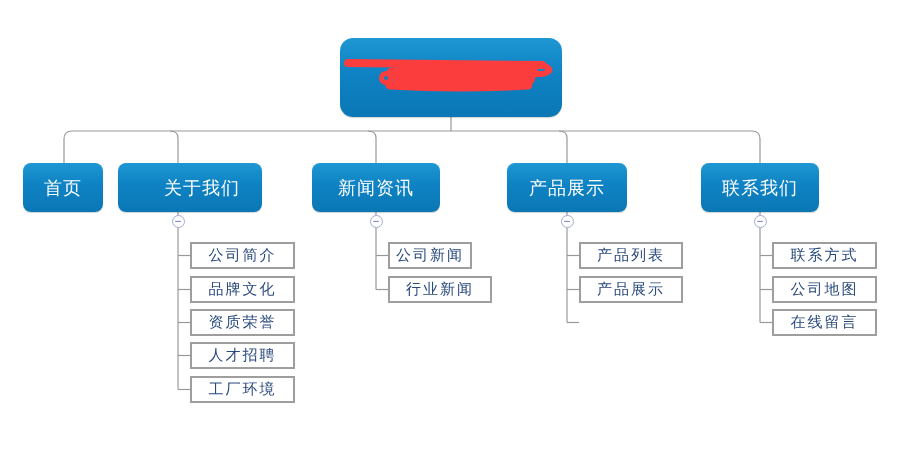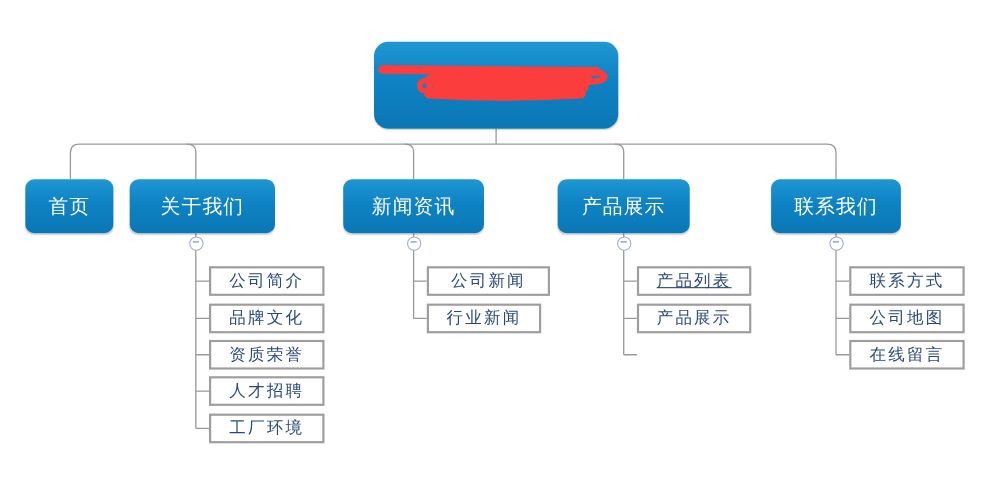--- a/index.html
+++ b/index.html
@@ -8,21 +8,21 @@
   .wires{position:absolute;left:0;top:0;width:912px;height:453px;pointer-events:none;}
 
   
   .bnode{position:absolute;border-radius:8px;
          background:linear-gradient(180deg,#1e97d3 0%,#0e82c3 45%,#0b77b5 100%);
          color:#fff;display:flex;align-items:center;justify-content:center;
          font-size:18px;letter-spacing:1px;box-shadow:0 1px 1px rgba(0,0,0,.18);}
   .root{left:340px;top:38px;width:222px;height:79px;border-radius:13px;}
   .n1{top:163px;height:49px;}
   .n-home{left:23px;width:80px;}
-  .n-about{left:118px;width:132px;}
+  .n-about{left:118px;width:120px;padding-left:24px;}
   .n-news{left:312px;width:128px;}
   .n-products{left:507px;width:120px;}
   .n-contact{left:701px;width:118px;}
 
   
   .leaf{position:absolute;height:27px;box-sizing:border-box;background:#ffffff;
         border:2px solid #9e9e9e;display:flex;align-items:center;justify-content:center;
         color:#29497c;font-family:"Liberation Serif",serif;font-size:15px;letter-spacing:2px;}
 
   
@@ -124,28 +124,28 @@
   <div class="leaf" style="left:190px;top:309px;width:105px;">
     <span>资质荣誉</span>
   </div>
   <div class="leaf" style="left:190px;top:342px;width:105px;">
     <span>人才招聘</span>
   </div>
   <div class="leaf" style="left:190px;top:376px;width:105px;font-family:Liberation Serif, serif;">
     <span>工厂环境</span>
   </div>
 
-  <div class="leaf" style="left:388px;top:242px;width:112px;">
+  <div class="leaf" style="left:388px;top:242px;width:84px;">
     <span>公司新闻</span>
   </div>
   <div class="leaf" style="left:388px;top:276px;width:104px;">
     <span>行业新闻</span>
   </div>
 
-  <div class="leaf" style="left:579px;top:242px;width:104px;text-decoration:underline;">
+  <div class="leaf" style="left:579px;top:242px;width:104px;">
     <span>产品列表</span>
   </div>
   <div class="leaf" style="left:579px;top:276px;width:104px;">
     <span>产品展示</span>
   </div>
 
   <div class="leaf" style="left:772px;top:242px;width:105px;">
     <span>联系方式</span>
   </div>
   <div class="leaf" style="left:772px;top:276px;width:105px;">

